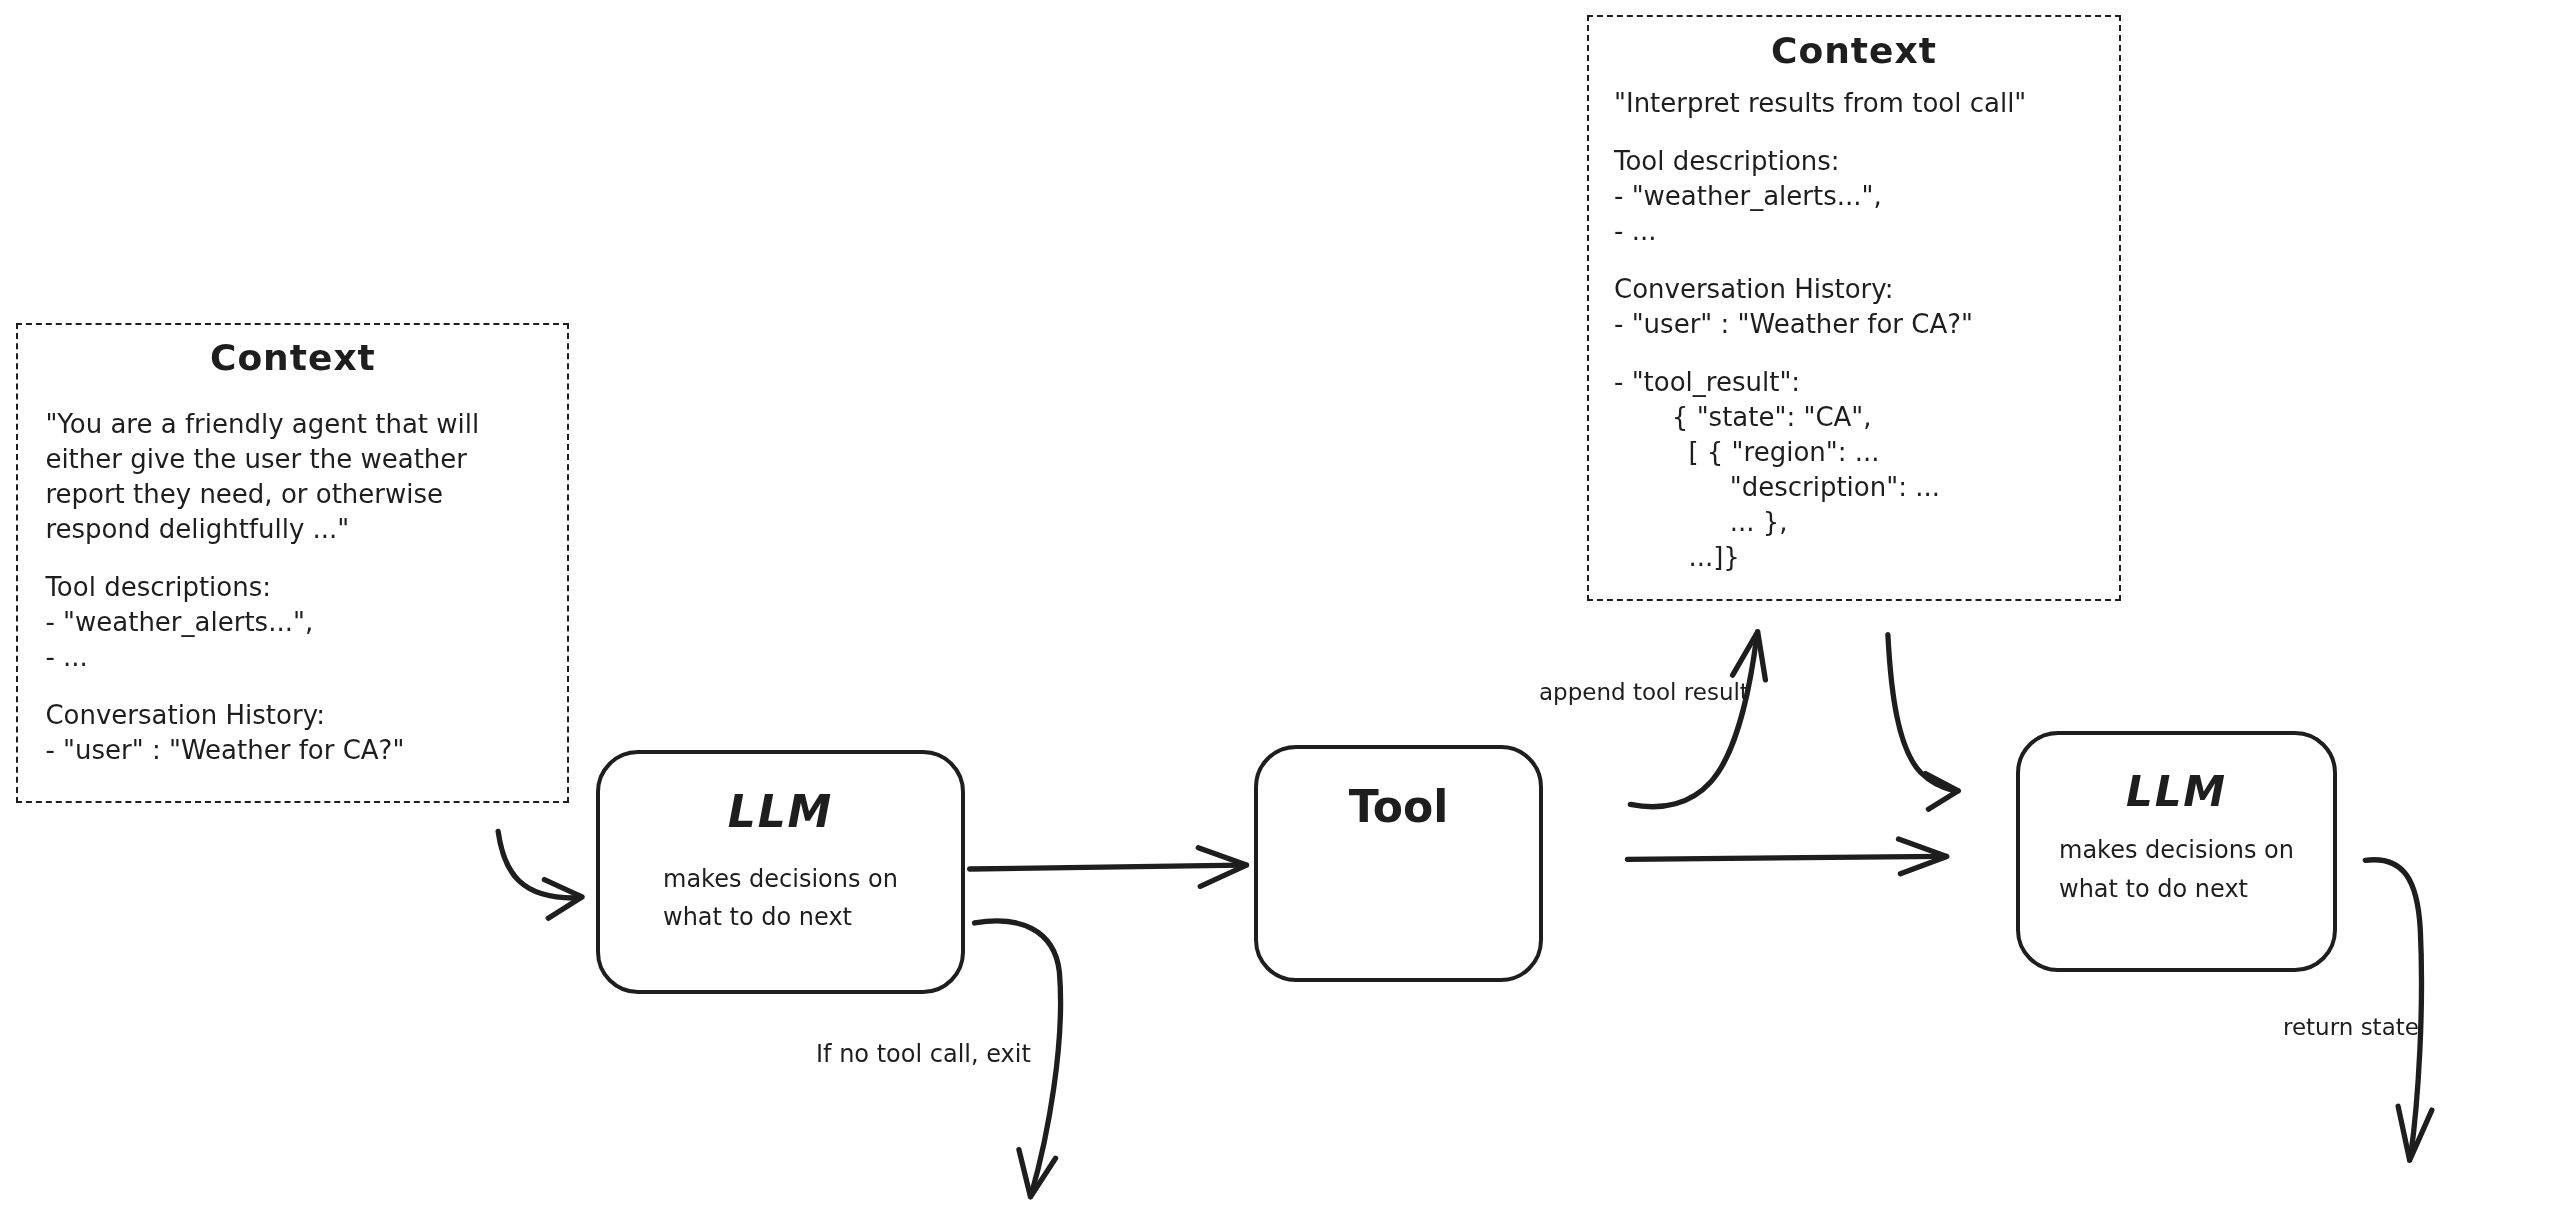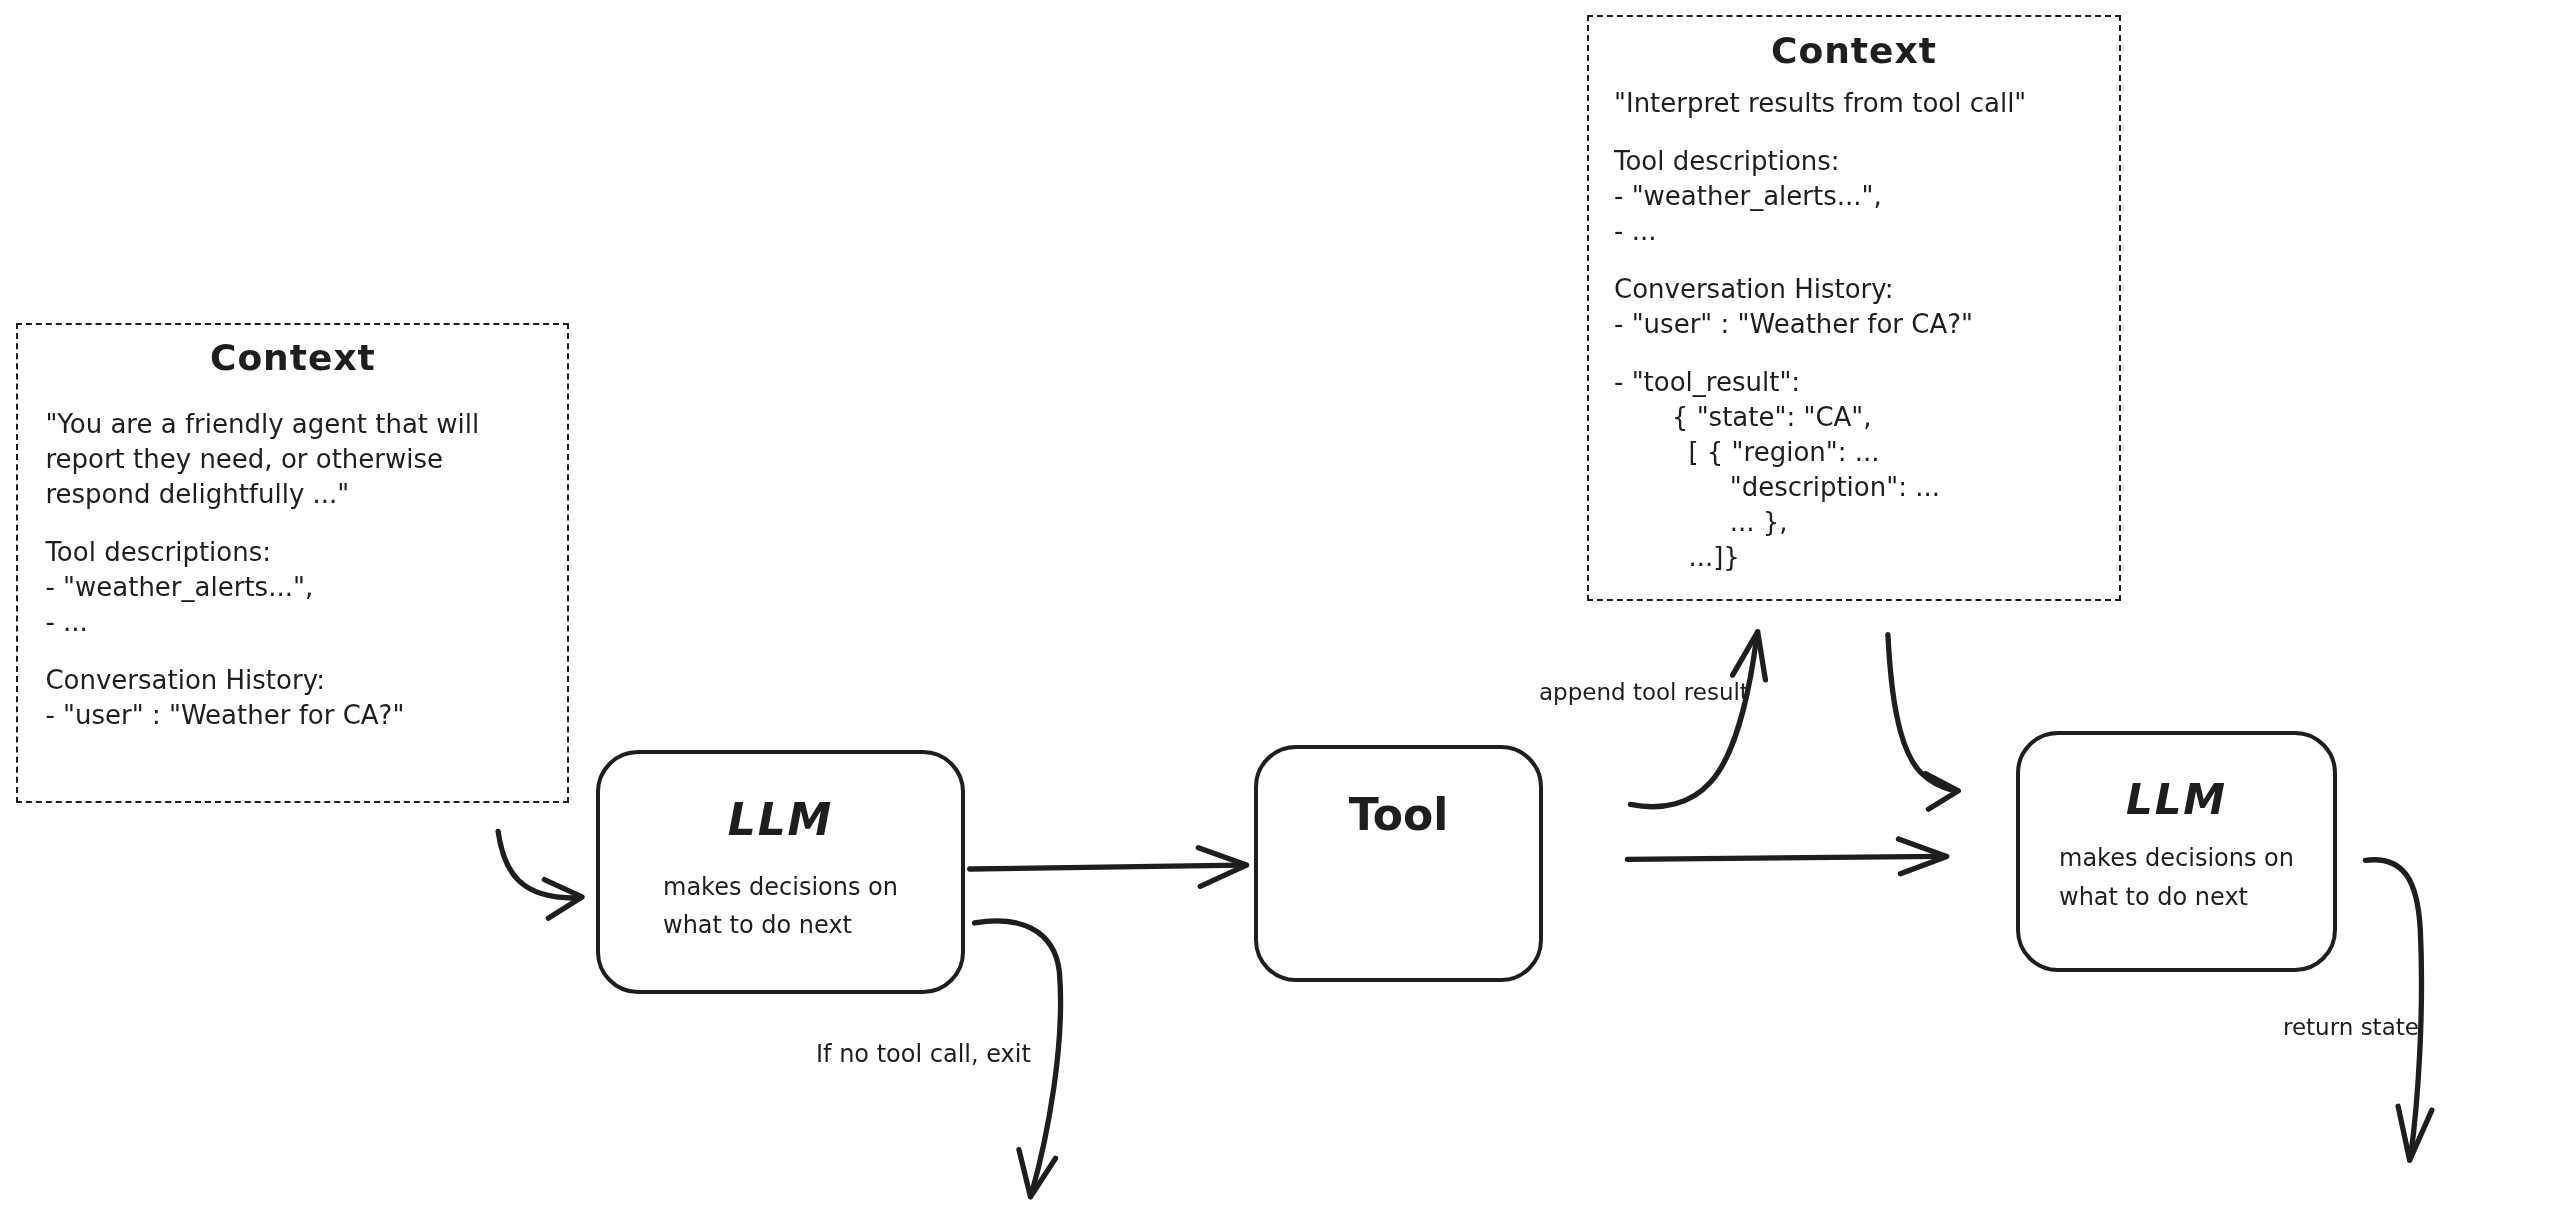--- a/index.html
+++ b/index.html
@@ -45,21 +45,21 @@
   
   .node {
     position: absolute;
     border: 4.3px solid #1e1e1e;
     border-radius: 42px;
     background: #ffffff;
     box-sizing: border-box;
     display: flex;
     flex-direction: column;
     align-items: center;
-    padding-top: 40px;
+    padding-top: 32px;
   }
   #node-llm-1 { left: 596px;  top: 750px; width: 369px; height: 244px; }
   #node-tool  { left: 1254px; top: 745px; width: 289px; height: 237px; }
   #node-llm-2 { left: 2016px; top: 731px; width: 321px; height: 241px; }
 
   .node-title {
     font-size: 44px;
     font-weight: bold;
   }
   .node-title.italic { font-style: italic; letter-spacing: 1.9px; }
@@ -133,20 +133,21 @@
     <g>
       <path d="M 2452 892 C 2492 887, 2506 913, 2509 963 C 2513 1046, 2507 1141, 2499 1199"></path>
       <path d="M 2498 1203 L 2486 1147 M 2498 1203 L 2521 1151"></path>
     </g>
   </svg>
 
   <div id="ctx-left" class="ctx-box">
     <div class="ctx-title">Context</div>
     <div class="ctx-body">
         <div class="ctx-line">"You are a friendly agent that will</div>
+        <div class="ctx-line">either give the user the weather</div>
         <div class="ctx-line">report they need, or otherwise</div>
         <div class="ctx-line">respond delightfully ..."</div>
         <div class="ctx-line"></div>
         <div class="ctx-line">Tool descriptions:</div>
         <div class="ctx-line">- "weather_alerts...",</div>
         <div class="ctx-line">- ...</div>
         <div class="ctx-line"></div>
         <div class="ctx-line">Conversation History:</div>
         <div class="ctx-line">- "user" : "Weather for CA?"</div>
       </div>

